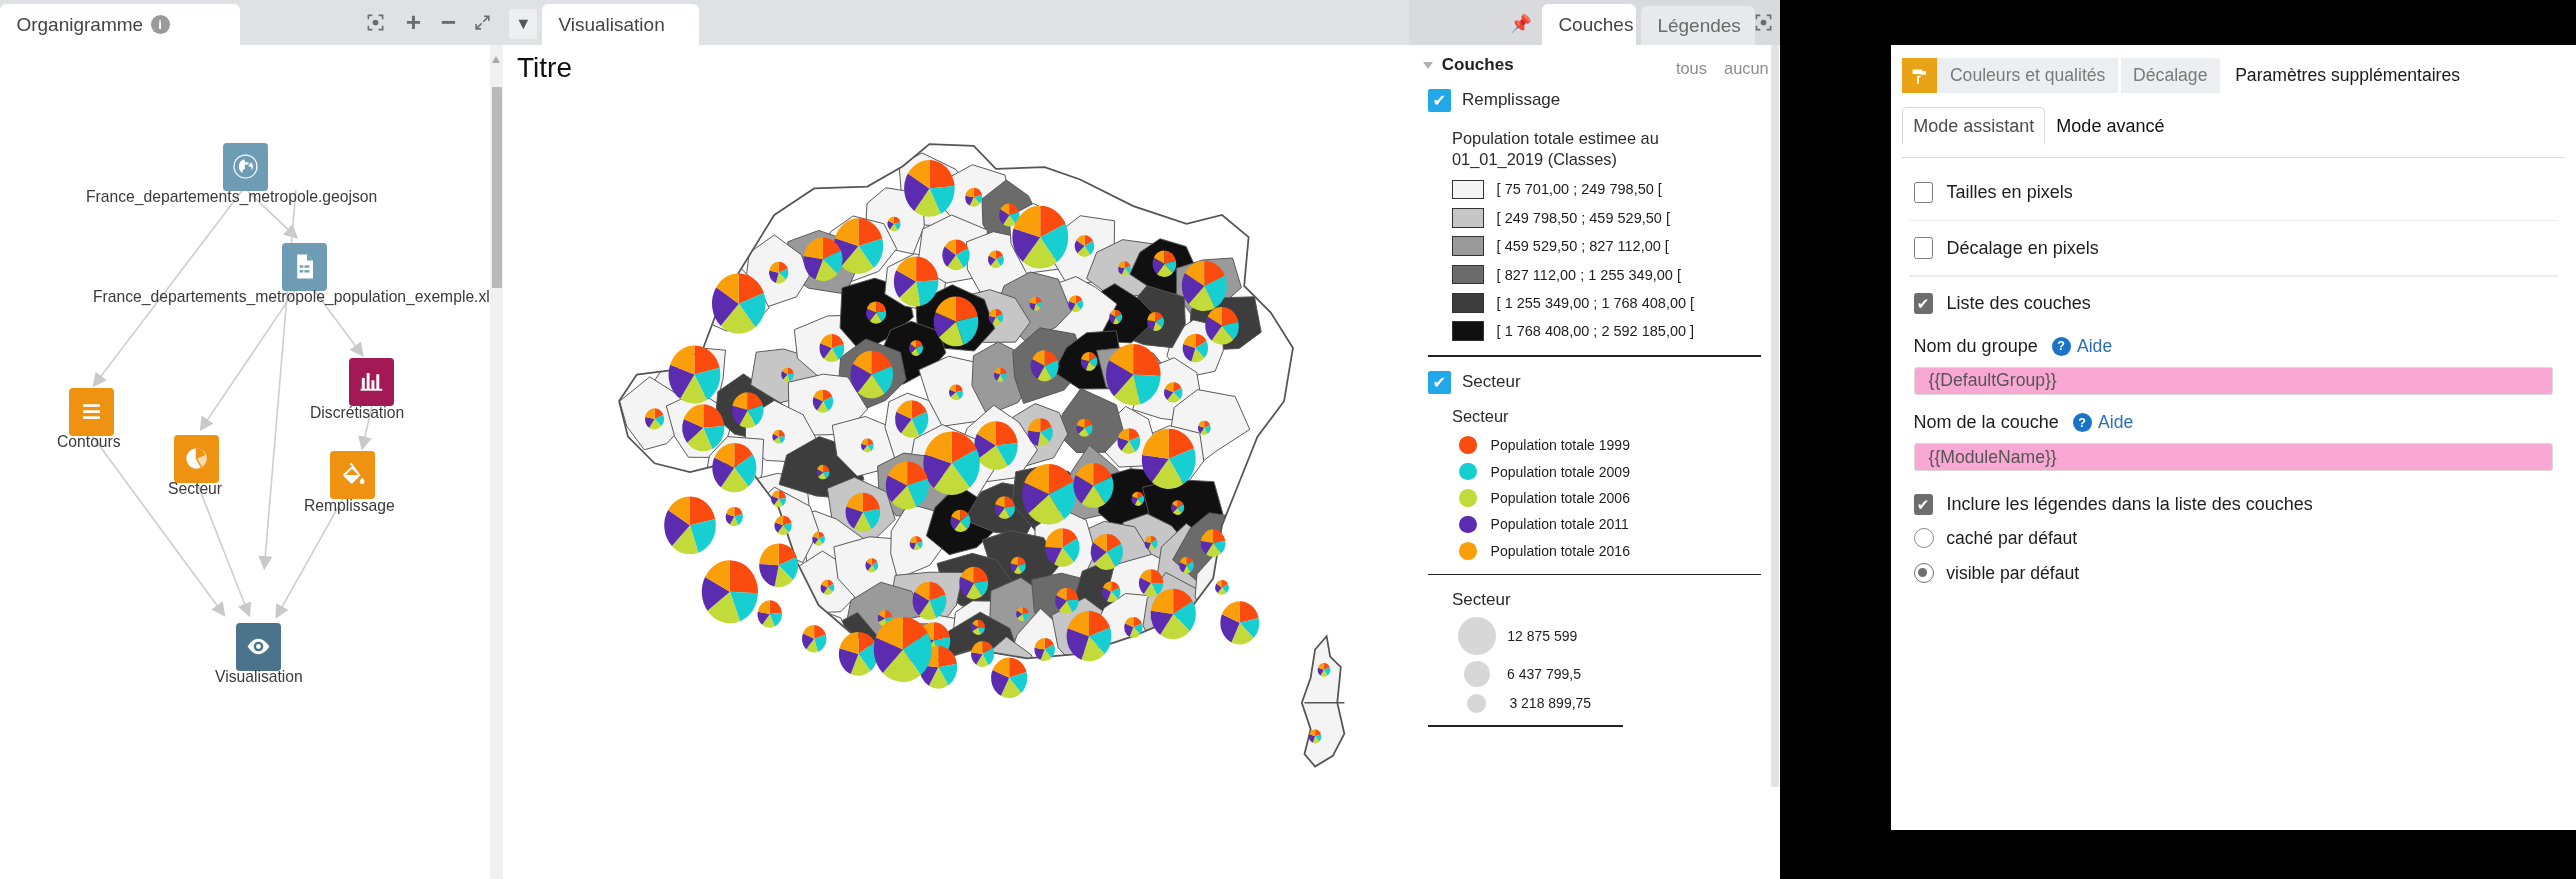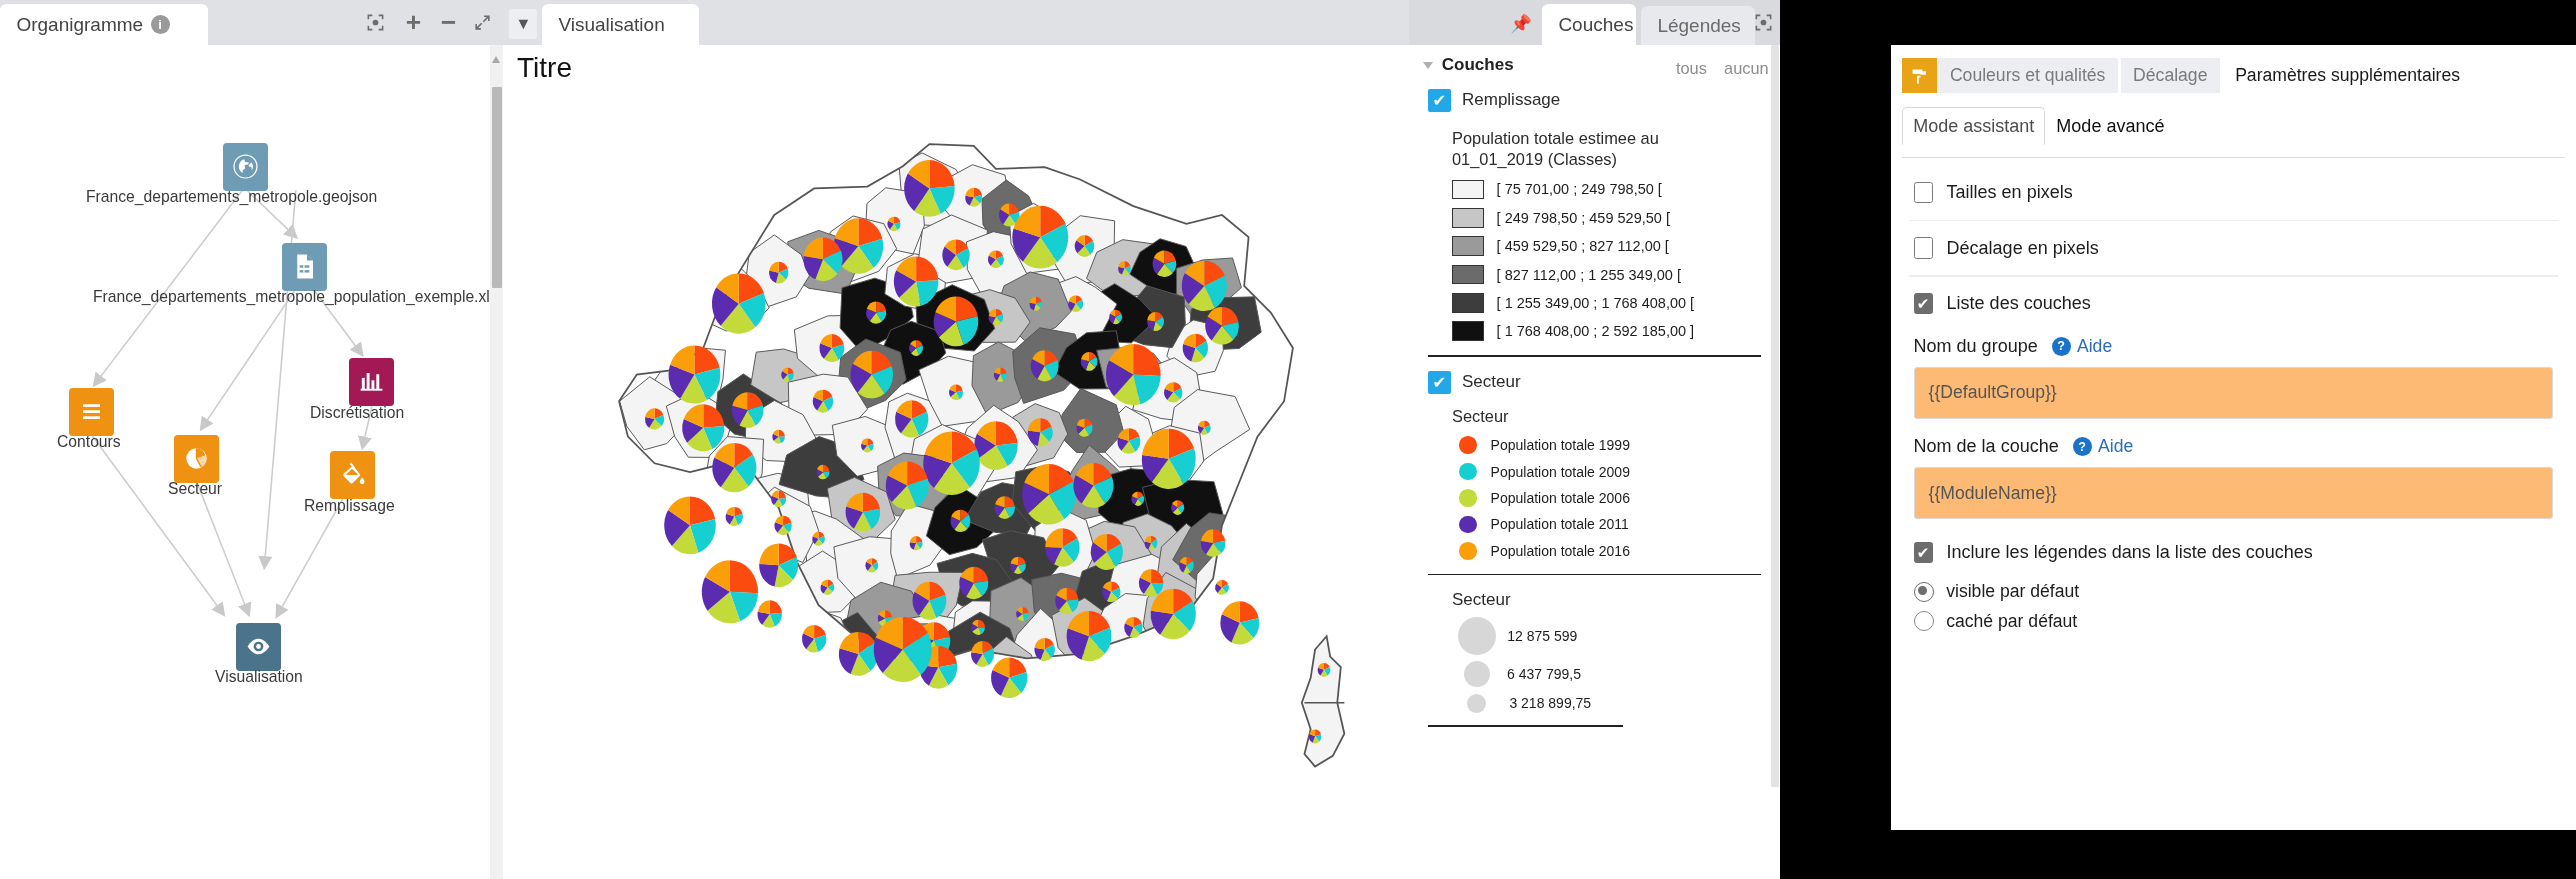--- a/index.html
+++ b/index.html
@@ -107,37 +107,37 @@
        margin-right:14px;box-sizing:border-box;flex:0 0 auto;background:#fff;}
   .box.on{background:#6d6d6d;border-color:#6d6d6d;color:#fff;
           display:flex;align-items:center;justify-content:center;font-size:15px;}
   .frow .flbl{font-size:18px;color:#1d1d1d;}
   .flabel{display:flex;align-items:center;margin:17.6px 0 0 11.3px;font-size:18px;
           color:#1d1d1d;}
   .helpicon{width:19px;height:19px;border-radius:50%;background:#1a73c8;
             color:#fff;font-size:12.6px;font-weight:bold;display:flex;
             align-items:center;justify-content:center;margin:0 6.3px 0 14px;}
   .helplbl{font-size:17.6px;color:#2a6ebb;}
-  .tfield{margin:10px 11.3px 0 11.3px;height:52px;border:1.3px solid #d9d9d9;
+  .tfield{margin:10px 11.3px 0 11.3px;height:28px;border:1.3px solid #d9d9d9;
           border-radius:3.1px;display:flex;align-items:center;padding-left:14px;
-          font-size:17.6px;color:#555;background:#fdba74;box-sizing:border-box;}
+          font-size:17.6px;color:#555;background:#f9a8d4;box-sizing:border-box;}
   .radrow{display:flex;align-items:center;margin:14px 0 0 11.3px;}
   .rad{width:20px;height:20px;border-radius:50%;border:1.9px solid #8a8a8a;
        margin-right:12.6px;box-sizing:border-box;flex:0 0 auto;background:#fff;}
   .rad.on{border-color:#6f6f6f;position:relative;}
   .rad.on::after{content:"";position:absolute;left:3.8px;top:3.8px;width:8.8px;
                  height:8.8px;border-radius:50%;background:#6f6f6f;}
   .radrow .rlbl{font-size:17.6px;color:#1d1d1d;}
 </style>
 </head>
 <body>
 
 <div class="panel" id="leftPanel">
   <div class="tabbar">
-    <div class="tab" style="left:0;width:208px;">
+    <div class="tab" style="left:0;width:240px;">
       <span>Organigramme</span>
       <span style="margin-left:7.6px;width:19px;height:19px;border-radius:50%;background:#9a9a9a;color:#fff;font-size:13.2px;display:flex;align-items:center;justify-content:center;font-weight:bold;">i</span>
     </div>
     <div class="ic-btn" style="left:361px;">
       <svg viewBox="0 0 24 24" width="19" height="19" fill="none" stroke="#6c6c6c" stroke-width="2">
         <path d="M3 8V3h5M21 8V3h-5M3 16v5h5M21 16v5h-5"></path>
           <circle cx="12" cy="12" r="3.6" fill="#6c6c6c" stroke="none"></circle>
       </svg>
     </div>
     <div class="ic-btn" style="left:399px;font-size:26.4px;font-weight:bold;">+</div>
@@ -1240,24 +1240,24 @@
     </div>
     <div class="tfield">
       <span>{{ModuleName}}</span>
     </div>
 
     <div class="frow" style="padding:22.7px 0 3.8px 11.3px;">
       <div class="box on">✔</div>
       <span class="flbl">Inclure les légendes dans la liste des couches</span>
     </div>
 
+    <div class="radrow" style="margin-top:8.8px;">
+      <div class="rad"></div>
+      <span class="rlbl">caché par défaut</span>
+    </div>
     <div class="radrow">
       <div class="rad on"></div>
       <span class="rlbl">visible par défaut</span>
     </div>
-    <div class="radrow" style="margin-top:8.8px;">
-      <div class="rad"></div>
-      <span class="rlbl">caché par défaut</span>
-    </div>
 
   </div>
 </div>
 
 
 </body></html>

